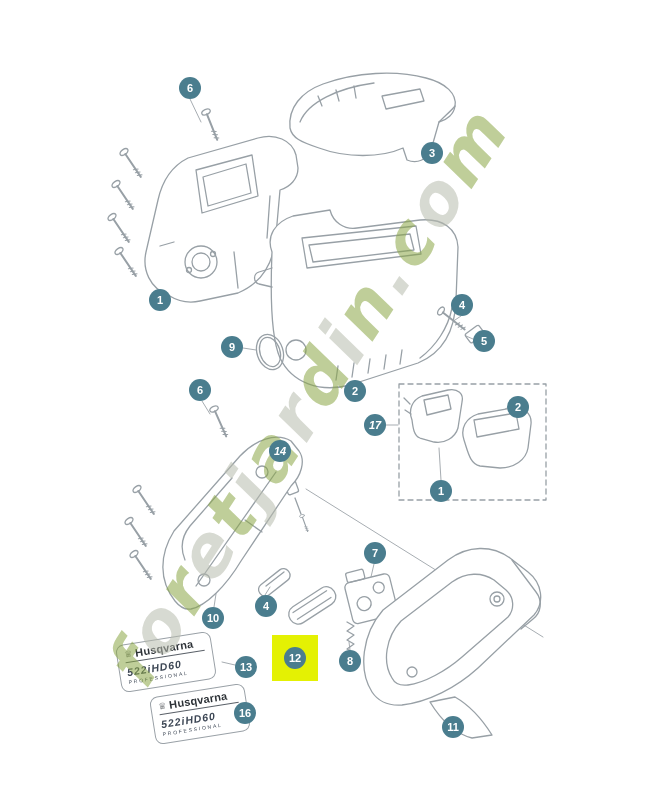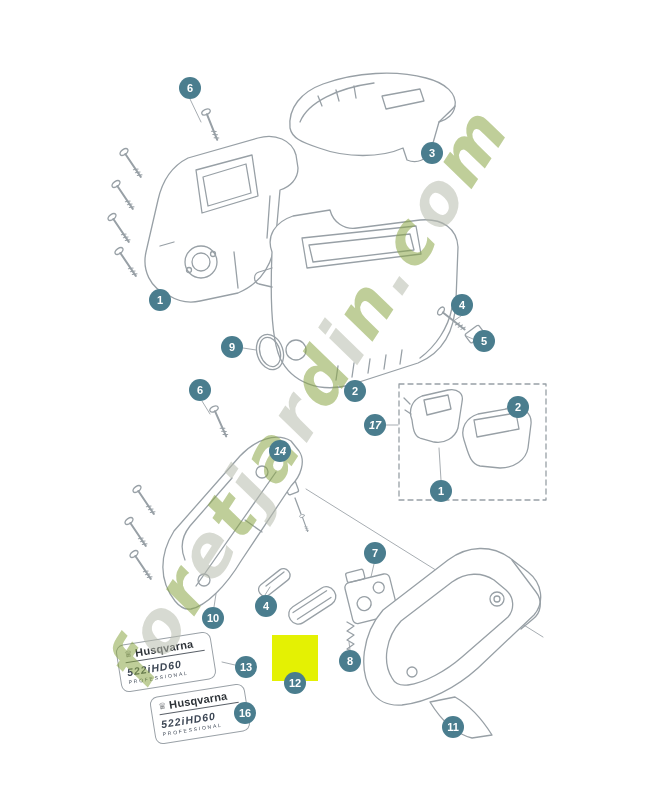--- a/index.html
+++ b/index.html
@@ -225,20 +225,20 @@
       <div class="callout" style="left: 344px; top: 380px;">2</div>
       <div class="callout" style="left: 189px; top: 379px;">6</div>
       <div class="callout" style="left: 364px; top: 414px; font-style: italic;">17</div>
       <div class="callout" style="left: 507px; top: 396px;">2</div>
       <div class="callout" style="left: 430px; top: 480px;">1</div>
       <div class="callout" style="left: 269px; top: 440px; font-style: italic;">14</div>
       <div class="callout" style="left: 364px; top: 542px;">7</div>
       <div class="callout" style="left: 255px; top: 595px;">4</div>
       <div class="callout" style="left: 202px; top: 607px;">10</div>
       <div class="hl-square" style="left: 272px; top: 635px;"></div>
-      <div class="callout" style="left: 284px; top: 672px;">12</div>
+      <div class="callout" style="left: 284px; top: 647px;">12</div>
       <div class="callout" style="left: 339px; top: 650px;">8</div>
       <div class="callout" style="left: 235px; top: 656px;">13</div>
       <div class="callout" style="left: 234px; top: 702px;">16</div>
       <div class="callout" style="left: 442px; top: 716px; text-align: right;">11</div>
     </div>
 
 </div>
 
 </body></html>

